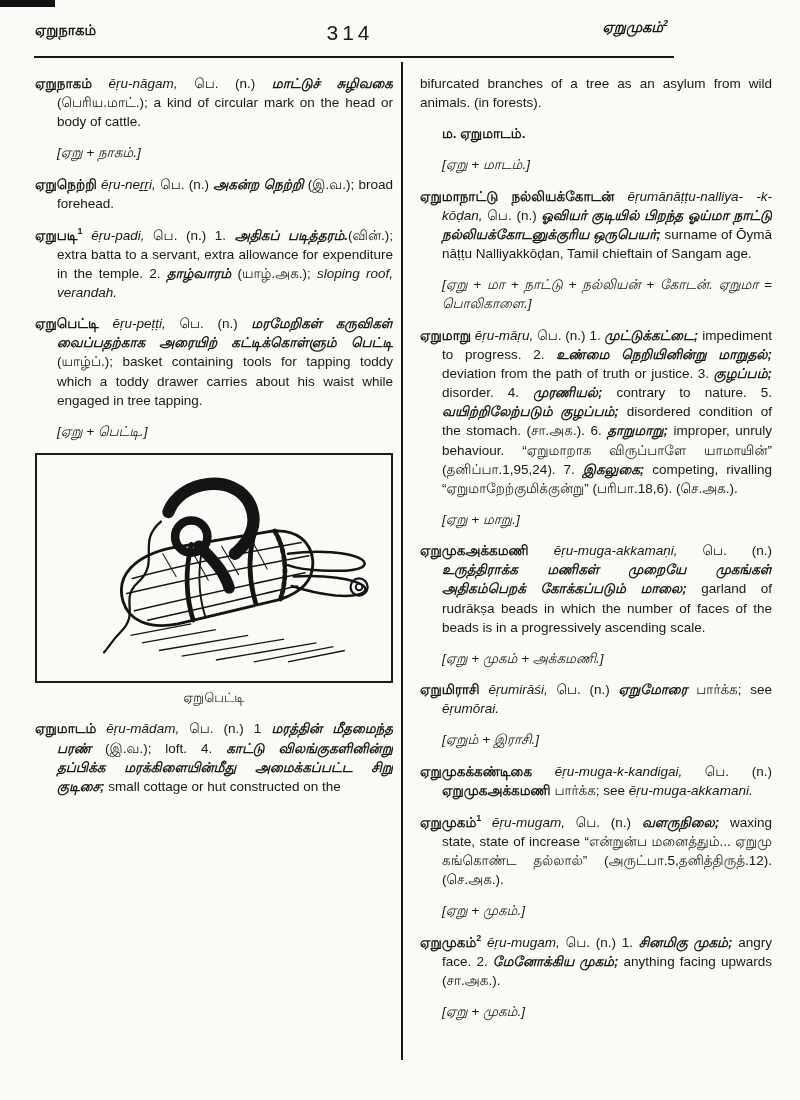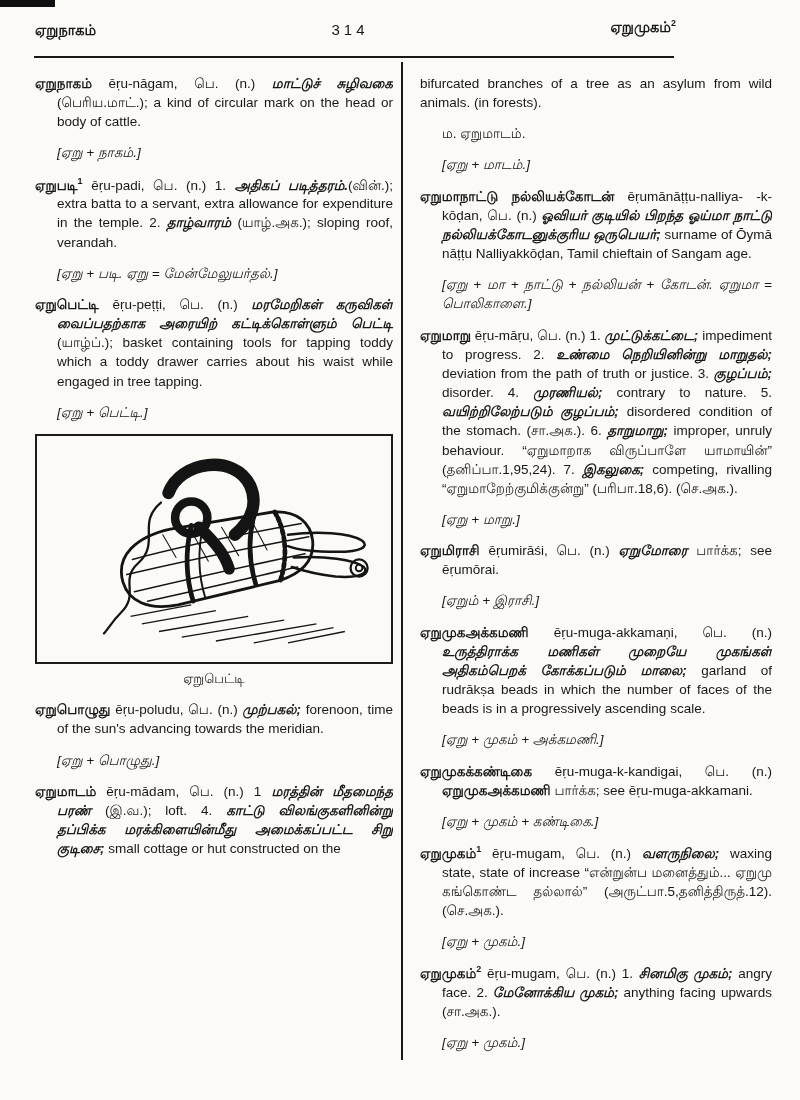--- a/index.html
+++ b/index.html
@@ -7,37 +7,37 @@
     width:800px;height:1100px;
     background:#fbfaf6;
     font-family:"Liberation Sans", sans-serif;
     color:#171717;
     overflow:hidden;
   }
   .page{position:relative;width:700px;height:1100px;}
   .scan-mark{position:absolute;left:0;top:0;width:55px;height:7px;background:#101010;}
   .running-head{position:absolute;top:22px;font-size:14.5px;font-weight:700;}
   .rh-left{left:35px;}
-  .rh-right{right:24px;top:18px;}
+  .rh-right{right:32px;top:18px;font-style:italic;}
   .rh-right sup{font-size:9px;}
   .page-number{position:absolute;left:0;right:0;top:21px;text-align:center;
-    font-size:15px;letter-spacing:4px;font-weight:400;}
+    font-size:21px;letter-spacing:4px;font-weight:400;}
   .header-rule{position:absolute;left:34px;right:26px;top:56px;height:2px;background:#181818;}
   .column-divider{position:absolute;left:401px;top:62px;width:2px;height:998px;background:#181818;}
   .col{position:absolute;top:74px;font-size:13.5px;line-height:1.42;text-align:justify;
     overflow:hidden;height:1010px;}
   .col-left{left:35px;width:358px;}
   .col-right{left:420px;width:352px;}
   .entry p{margin:0 0 12px 0;}
   .p-head{padding-left:22px;text-indent:-22px;}
   .p-cont{margin-top:0;}
-  .p-ref{padding-left:22px;}
+  .p-ref{padding-left:22px;font-weight:bold;}
   .p-etym{padding-left:22px;font-style:italic;margin-bottom:14px;}
   .s-b{font-weight:700;}
-  .s-i{}
+  .s-i{font-style:italic;}
   .s-bi{font-weight:700;font-style:italic;}
   sup.hw-sup{font-weight:700;font-size:9px;}
   .figure{margin:4px 0 12px 0;}
   .figure-box{border:2px solid #1c1c1c;height:226px;background:#fbfaf6;
     display:flex;align-items:center;justify-content:center;}
   .figure-box svg{display:block;width:330px;height:212px;}
   .figure-caption{text-align:center;font-size:13px;margin-top:6px;font-weight:400;}
 </style>
 </head>
 <body>
@@ -53,24 +53,24 @@
 
   <div class="header-rule"></div>
   <div class="column-divider"></div>
 
   <div class="col col-left">
       <div class="entry">
         <p class="p-head"><span class="s-b">ஏறுநாகம் </span><span class="s-i">ēṛu-nāgam,</span><span> பெ. (n.) </span><span class="s-bi">மாட்டுச் சுழிவகை</span><span> (பெரிய.மாட்.); a kind of circular mark on the head or body of cattle.</span></p>
         <p class="p-etym"><span>[ஏறு + நாகம்.]</span></p>
       </div>
       <div class="entry">
+        <p class="p-head"><span class="s-b">ஏறுநெற்றி </span><span class="s-i">ēṛu-neṟṟi,</span><span> பெ. (n.) </span><span class="s-bi">அகன்ற நெற்றி</span><span> (இ.வ.); broad forehead.</span></p>
       </div>
       <div class="entry">
         <p class="p-head"><span class="s-b">ஏறுபடி</span><sup class="hw-sup">1</sup><span> </span><span class="s-i">ēṛu-padi,</span><span> பெ. (n.) 1. </span><span class="s-bi">அதிகப் படித்தரம்.</span><span>(வின்.); extra batta to a servant, extra allowance for expenditure in the temple. 2. </span><span class="s-bi">தாழ்வாரம்</span><span> (யாழ்.அக.); </span><span class="s-i">sloping roof, verandah.</span></p>
-        <p class="p-etym"><span>[ஏறு + படி. ஏறு = மேன்மேலுயர்தல்.]</span></p>
       </div>
       <div class="entry">
         <p class="p-head"><span class="s-b">ஏறுபெட்டி </span><span class="s-i">ēṛu-peṭṭi,</span><span> பெ. (n.) </span><span class="s-bi">மரமேறிகள் கருவிகள் வைப்பதற்காக அரையிற் கட்டிக்கொள்ளும் பெட்டி</span><span> (யாழ்ப்.); basket containing tools for tapping toddy which a toddy drawer carries about his waist while engaged in tree tapping.</span></p>
         <p class="p-etym"><span>[ஏறு + பெட்டி.]</span></p>
       </div>
   <div class="figure">
     <div class="figure-box">
       <svg viewBox="0 0 348 222">
         <g stroke="#141414" fill="none" stroke-linecap="round">
           <path d="M118,62 C92,84 118,104 94,126 C74,144 96,158 76,178 C66,188 62,196 58,200" stroke-width="2.4"></path>
@@ -98,53 +98,48 @@
               <path d="M116,198 L210,182"></path>
           <path d="M140,204 L248,186"></path>
               <path d="M176,208 L282,190"></path>
               <path d="M216,210 L300,194"></path>
           <path d="M252,210 L312,198"></path>
         </g>
       </svg>
     </div>
     <div class="figure-caption">ஏறுபெட்டி</div>
   </div>
-<div class="entry">
-        <p class="p-head"><span class="s-b">ஏறுபொழுது </span><span class="s-i">ēṛu-poludu,</span><span> பெ. (n.) </span><span class="s-bi">முற்பகல்;</span><span> forenoon, time of the sun's advancing towards the meridian.</span></p>
-        <p class="p-etym"><span>[ஏறு + பொழுது.]</span></p>
-      </div>
       <div class="entry">
         <p class="p-head"><span class="s-b">ஏறுமாடம் </span><span class="s-i">ēṛu-mādam,</span><span> பெ. (n.) 1 </span><span class="s-bi">மரத்தின் மீதமைந்த பரண்</span><span> (இ.வ.); loft. 4. </span><span class="s-bi">காட்டு விலங்குகளினின்று தப்பிக்க மரக்கிளையின்மீது அமைக்கப்பட்ட சிறு குடிசை;</span><span> small cottage or hut constructed on the</span></p>
       </div>
     </div>
   <div class="col col-right">
       <div class="entry">
         <p class="p-cont"><span>bifurcated branches of a tree as an asylum from wild animals. (in forests).</span></p>
         <p class="p-ref"><span>ம. ஏறுமாடம்.</span></p>
         <p class="p-etym"><span>[ஏறு + மாடம்.]</span></p>
       </div>
       <div class="entry">
         <p class="p-head"><span class="s-b">ஏறுமாநாட்டு நல்லியக்கோடன் </span><span class="s-i">ēṛumānāṭṭu-nalliya- -k-kōḍan,</span><span> பெ. (n.) </span><span class="s-bi">ஓவியர் குடியில் பிறந்த ஓய்மா நாட்டு நல்லியக்கோடனுக்குரிய ஒருபெயர்;</span><span> surname of Ōymā nāṭṭu Nalliyakkōḍan, Tamil chieftain of Sangam age.</span></p>
         <p class="p-etym"><span>[ஏறு + மா + நாட்டு + நல்லியன் + கோடன். ஏறுமா = பொலிகாளை.]</span></p>
       </div>
       <div class="entry">
         <p class="p-head"><span class="s-b">ஏறுமாறு </span><span class="s-i">ēṛu-māṛu,</span><span> பெ. (n.) 1. </span><span class="s-bi">முட்டுக்கட்டை;</span><span> impediment to progress. 2. </span><span class="s-bi">உண்மை நெறியினின்று மாறுதல்;</span><span> deviation from the path of truth or justice. 3. </span><span class="s-bi">குழப்பம்;</span><span> disorder. 4. </span><span class="s-bi">முரணியல்;</span><span> contrary to nature. 5. </span><span class="s-bi">வயிற்றிலேற்படும் குழப்பம்;</span><span> disordered condition of the stomach. (சா.அக.). 6. </span><span class="s-bi">தாறுமாறு;</span><span> improper, unruly behaviour. “ஏறுமாறாக விருப்பாளே யாமாயின்” (தனிப்பா.1,95,24). 7. </span><span class="s-bi">இகலுகை;</span><span> competing, rivalling “ஏறுமாறேற்குமிக்குன்று” (பரிபா.18,6). (செ.அக.).</span></p>
         <p class="p-etym"><span>[ஏறு + மாறு.]</span></p>
       </div>
       <div class="entry">
+        <p class="p-head"><span class="s-b">ஏறுமுகஅக்கமணி </span><span class="s-i">ēṛu-muga-akkamaṇi,</span><span> பெ. (n.) </span><span class="s-bi">உருத்திராக்க மணிகள் முறையே முகங்கள் அதிகம்பெறக் கோக்கப்படும் மாலை;</span><span> garland of rudrākṣa beads in which the number of faces of the beads is in a progressively ascending scale.</span></p>
+        <p class="p-etym"><span>[ஏறு + முகம் + அக்கமணி.]</span></p>
+      </div>
+      <div class="entry">
         <p class="p-head"><span class="s-b">ஏறுமிராசி </span><span class="s-i">ēṛumirāśi,</span><span> பெ. (n.) </span><span class="s-bi">ஏறுமோரை</span><span> பார்க்க; see </span><span class="s-i">ēṛumōrai.</span></p>
         <p class="p-etym"><span>[ஏறும் + இராசி.]</span></p>
       </div>
       <div class="entry">
-        <p class="p-head"><span class="s-b">ஏறுமுகஅக்கமணி </span><span class="s-i">ēṛu-muga-akkamaṇi,</span><span> பெ. (n.) </span><span class="s-bi">உருத்திராக்க மணிகள் முறையே முகங்கள் அதிகம்பெறக் கோக்கப்படும் மாலை;</span><span> garland of rudrākṣa beads in which the number of faces of the beads is in a progressively ascending scale.</span></p>
-        <p class="p-etym"><span>[ஏறு + முகம் + அக்கமணி.]</span></p>
-      </div>
-      <div class="entry">
         <p class="p-head"><span class="s-b">ஏறுமுகக்கண்டிகை </span><span class="s-i">ēṛu-muga-k-kandigai,</span><span> பெ. (n.) </span><span class="s-b">ஏறுமுகஅக்கமணி</span><span> பார்க்க; see </span><span class="s-i">ēṛu-muga-akkamani.</span></p>
-        <p class="p-etym"><span>[ஏறு + முகம் + கண்டிகை.]</span></p>
       </div>
       <div class="entry">
         <p class="p-head"><span class="s-b">ஏறுமுகம்</span><sup class="hw-sup">1</sup><span> </span><span class="s-i">ēṛu-mugam,</span><span> பெ. (n.) </span><span class="s-bi">வளருநிலை;</span><span> waxing state, state of increase “என்றுன்ப மனைத்தும்... ஏறுமு கங்கொண்ட தல்லால்” (அருட்பா.5,தனித்திருத்.12). (செ.அக.).</span></p>
         <p class="p-etym"><span>[ஏறு + முகம்.]</span></p>
       </div>
       <div class="entry">
         <p class="p-head"><span class="s-b">ஏறுமுகம்</span><sup class="hw-sup">2</sup><span> </span><span class="s-i">ēṛu-mugam,</span><span> பெ. (n.) 1. </span><span class="s-bi">சினமிகு முகம்;</span><span> angry face. 2. </span><span class="s-bi">மேனோக்கிய முகம்;</span><span> anything facing upwards (சா.அக.).</span></p>
         <p class="p-etym"><span>[ஏறு + முகம்.]</span></p>
       </div>
     </div>

